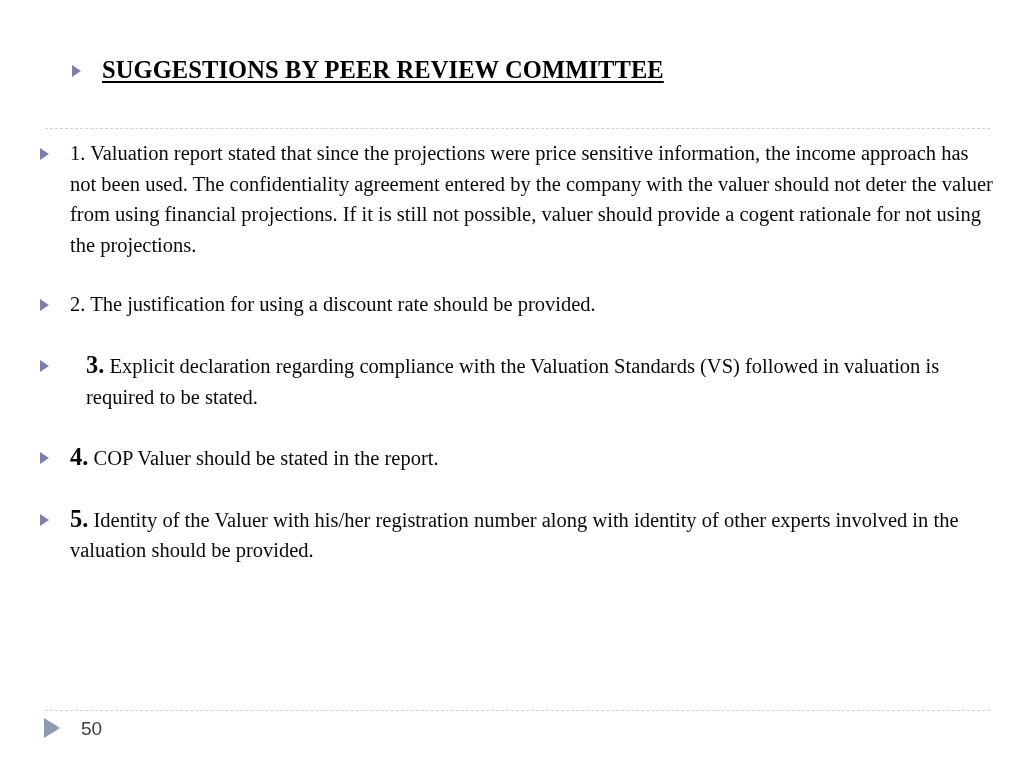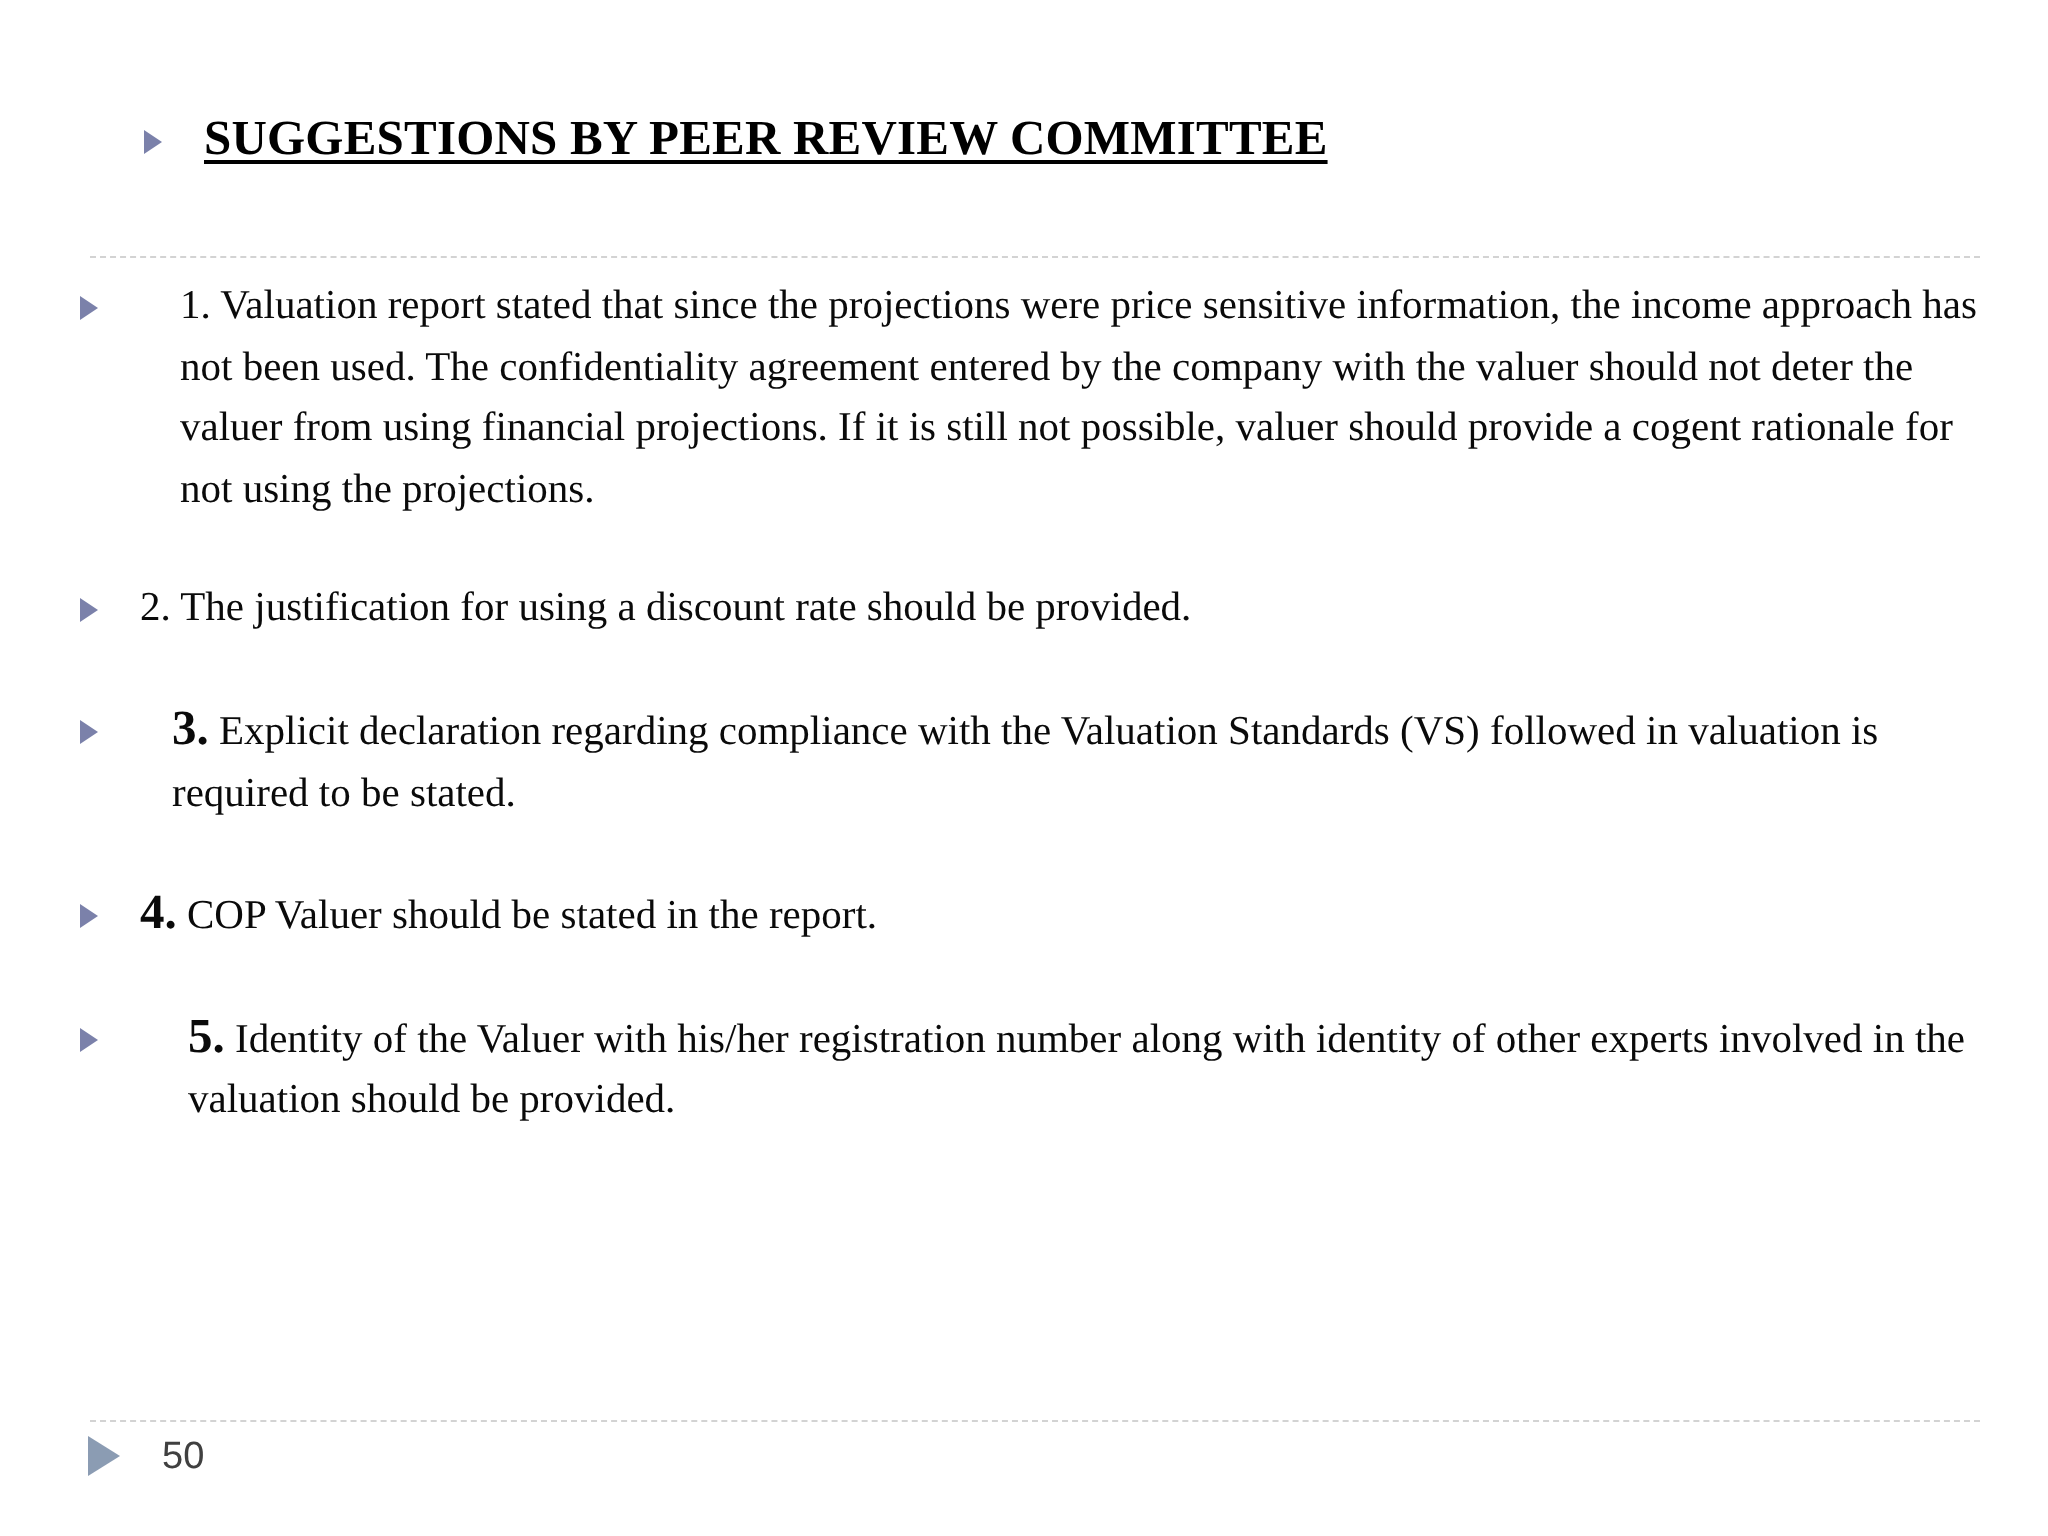--- a/index.html
+++ b/index.html
@@ -93,25 +93,25 @@
   .num-big {
     font-size: 24.5px;
     font-weight: bold;
     line-height: 30.6px;
   }
   .num-plain {
     font-size: 20.5px;
   }
 
   
-  .item-1 { margin-bottom: 29px; gap: 20px; }
+  .item-1 { margin-bottom: 29px; }
   .item-2 { margin-bottom: 30px; margin-top: 26px; }
   .item-3 { margin-bottom: 30px; gap: 16px; }
   .item-4 { margin-bottom: 30px; }
-  .item-5 { margin-bottom: 0; gap: 24px; }
+  .item-5 { margin-bottom: 0; }
 
   
   .footer {
     position: absolute;
     left: 44px;
     top: 718px;
     display: flex;
     align-items: center;
   }
   .footer-tri {

